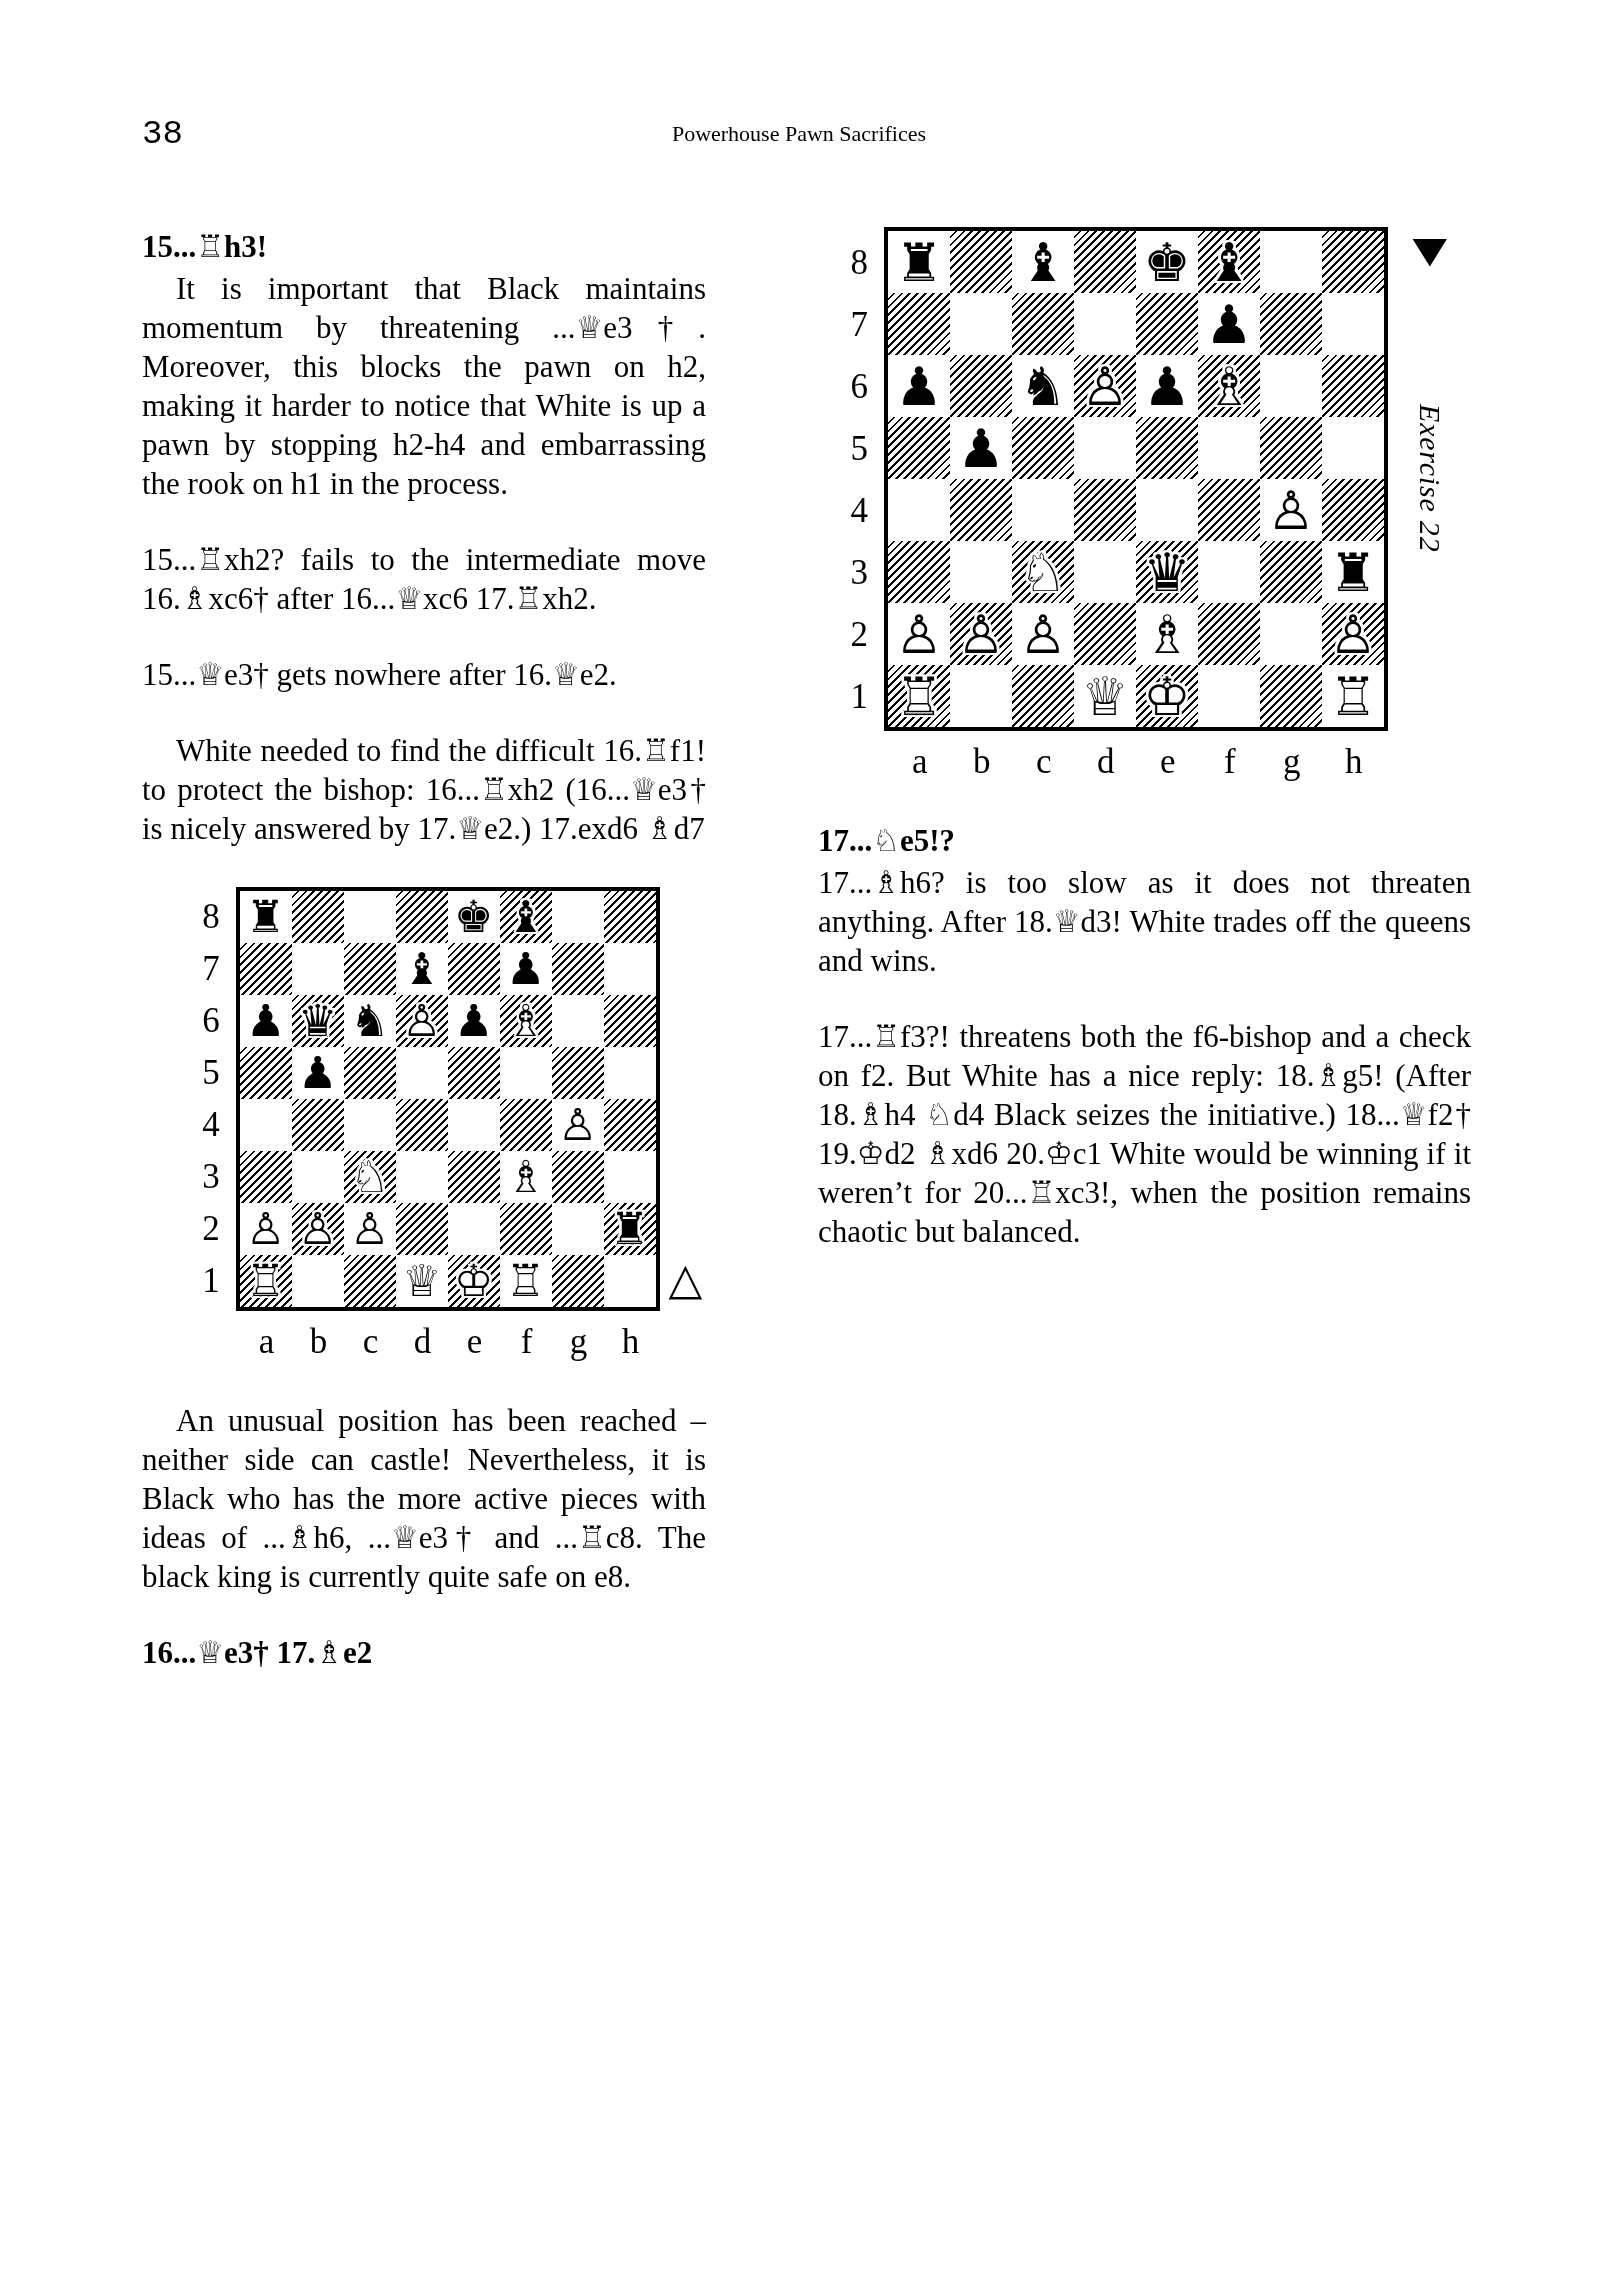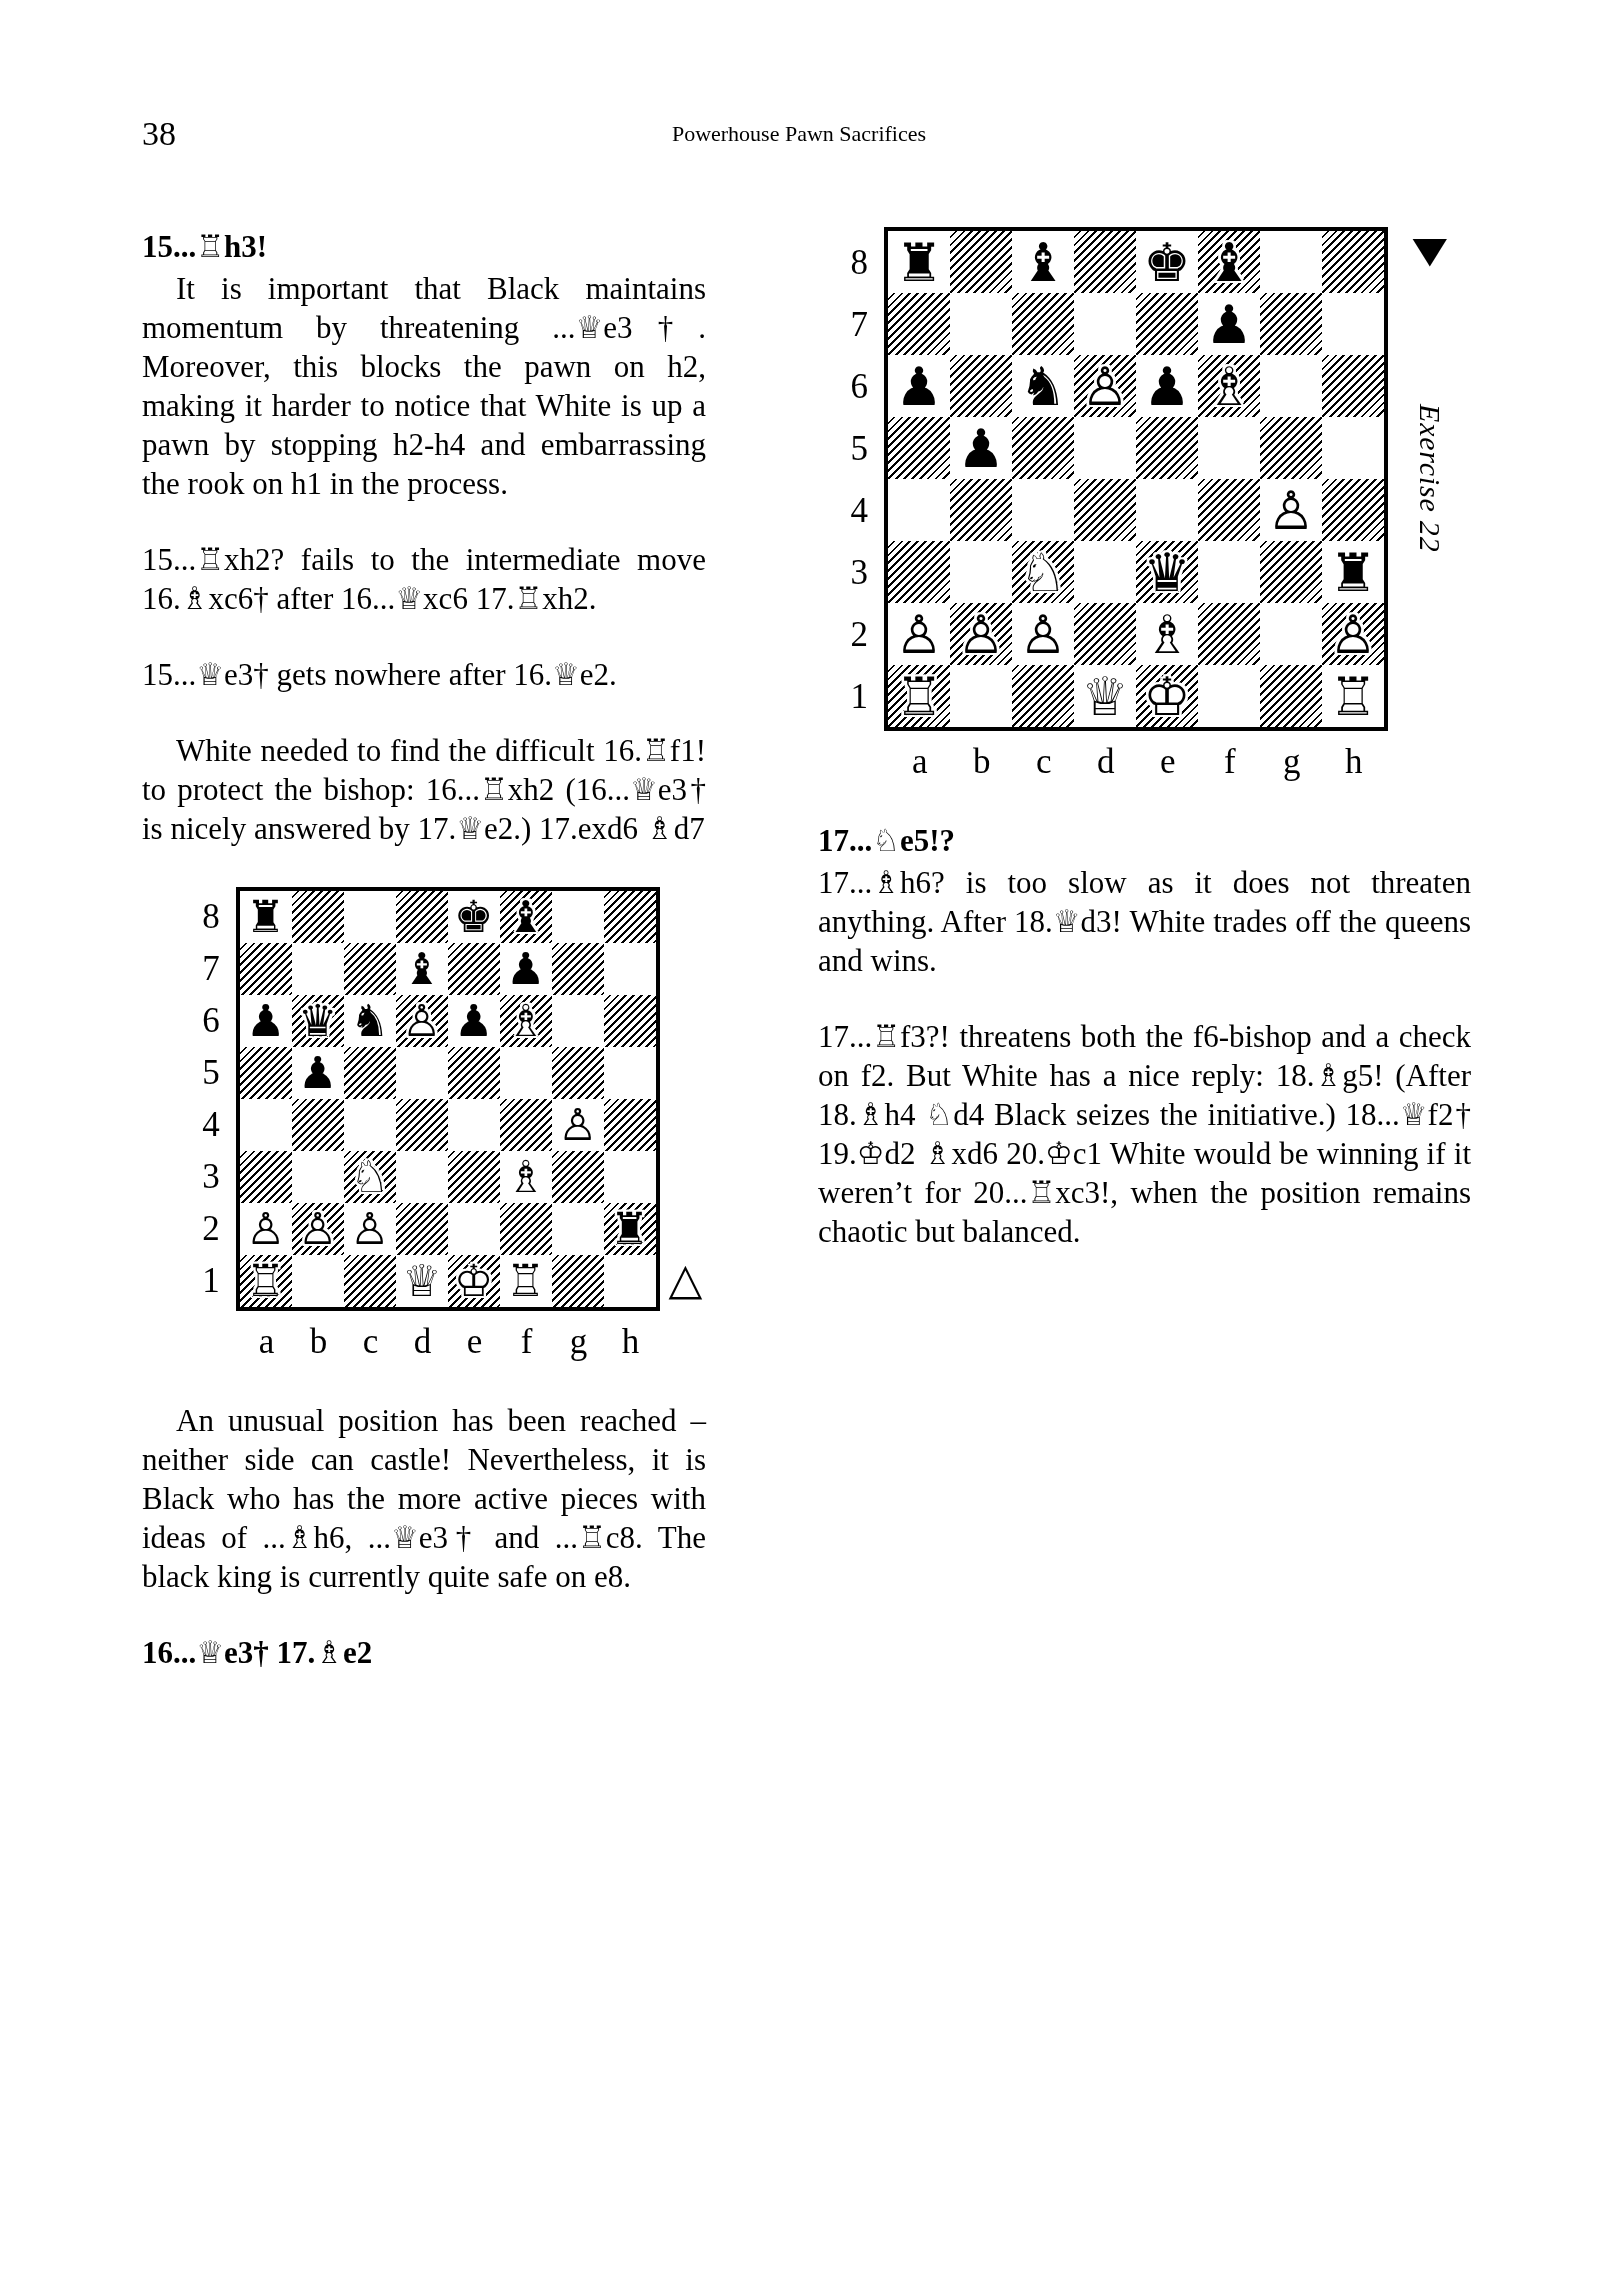--- a/index.html
+++ b/index.html
@@ -7,21 +7,21 @@
     position: relative;
     width: 1618px;
     height: 2284px;
     background: #ffffff;
     color: #000000;
     font-family: "Liberation Serif", "DejaVu Serif", serif;
     overflow: hidden;
   }
   
   .header { position: absolute; top: 113px; left: 142px; right: 162px; height: 42px; }
-  .page-number { position: absolute; left: 0; top: 0; font-size: 34px; line-height: 42px; }
+  .page-number { position: absolute; left: 0; top: 0; font-size: 34px; line-height: 42px; font-family: Liberation Mono, monospace; }
   .page-title  { text-align: center; font-size: 22px; line-height: 42px; }
 
   
   .columns { position: absolute; top: 227px; left: 142px; display: flex; gap: 112px; }
   .col { display: block; }
   .col-left  { width: 564px; }
   .col-right { width: 653px; }
 
   .col p {
     font-size: 31px;

